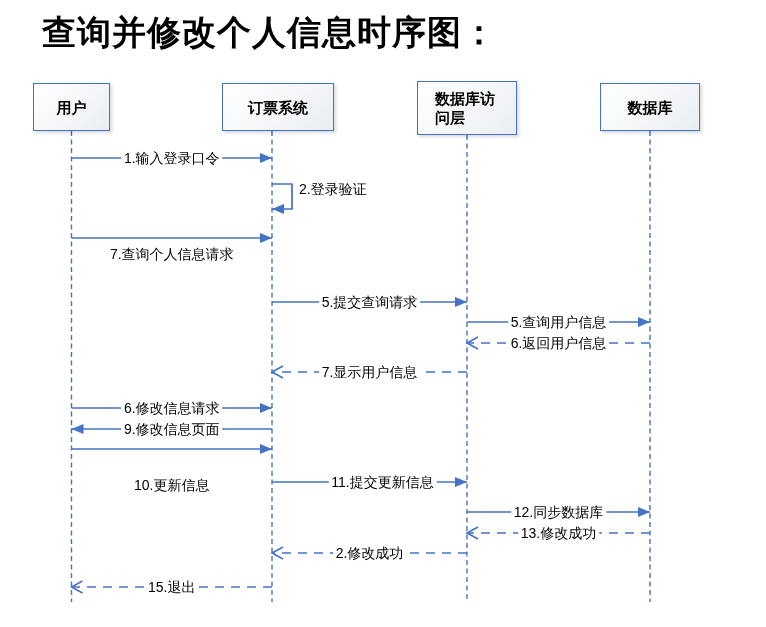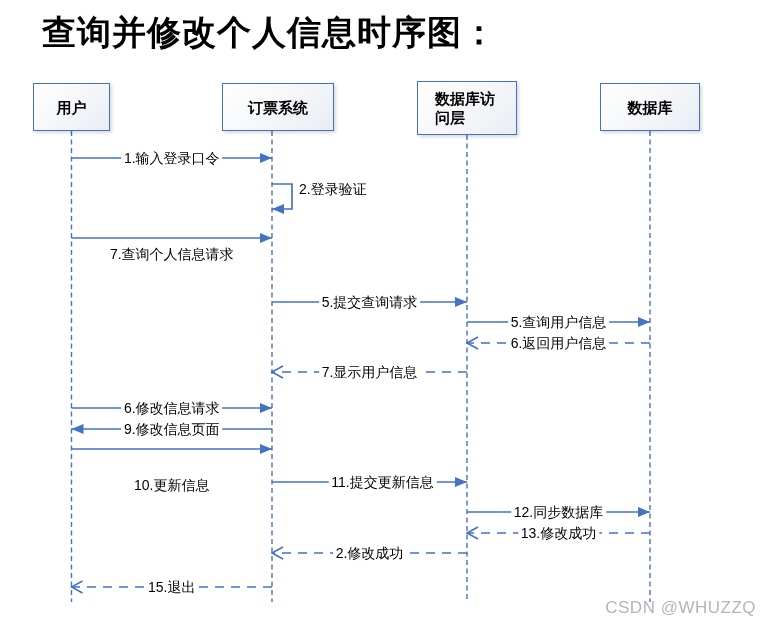--- a/index.html
+++ b/index.html
@@ -113,14 +113,13 @@
       <div class="msg-label" style="left: 171.75px; top: 408px; transform: translate(-50%, -50%);">6.修改信息请求</div>
       <div class="msg-label" style="left: 171.75px; top: 429px; transform: translate(-50%, -50%);">9.修改信息页面</div>
       <div class="msg-label" style="left: 171.75px; top: 449px; transform: translate(-50%, -50%); margin-top: 36px;">10.更新信息</div>
       <div class="msg-label" style="left: 369.5px; top: 482px; transform: translate(-50%, -50%); margin-left: 13px;">11.提交更新信息</div>
       <div class="msg-label" style="left: 558.5px; top: 512px; transform: translate(-50%, -50%); text-align: right;">12.同步数据库</div>
       <div class="msg-label" style="left: 558.5px; top: 533px; transform: translate(-50%, -50%);">13.修改成功</div>
       <div class="msg-label" style="left: 369.5px; top: 553px; transform: translate(-50%, -50%);">2.修改成功</div>
       <div class="msg-label" style="left: 171.75px; top: 587px; transform: translate(-50%, -50%);">15.退出</div>
     </div>
 
-  <div id="watermark">CSDN @WHUZZQ</div>
 </div>
 
 </body></html>

